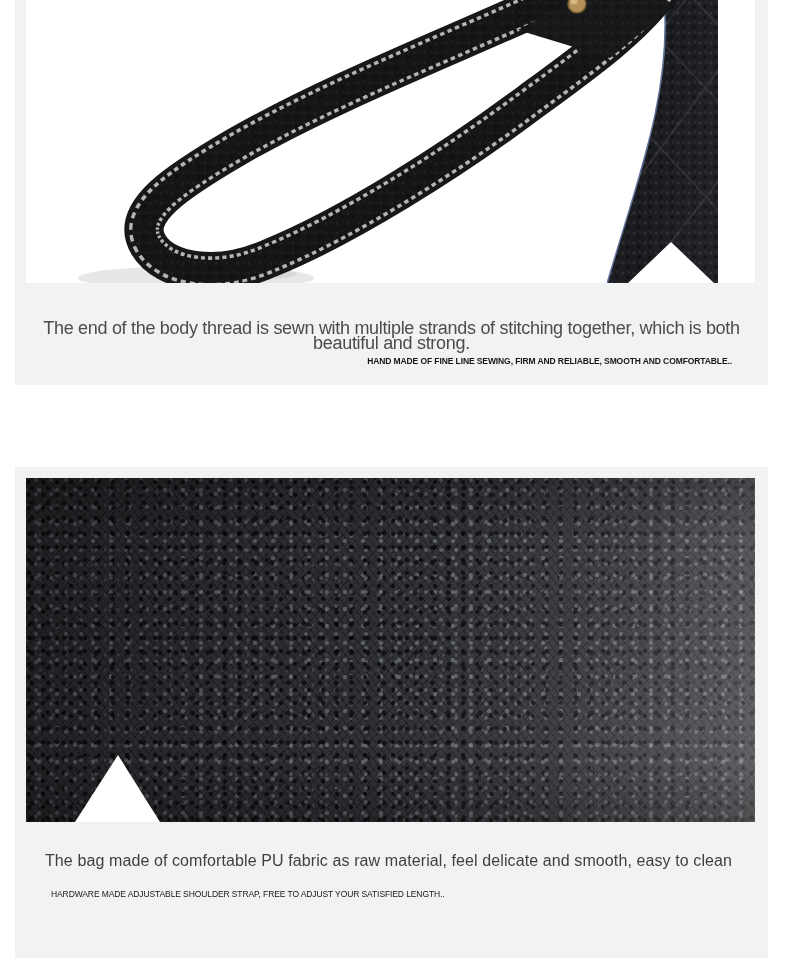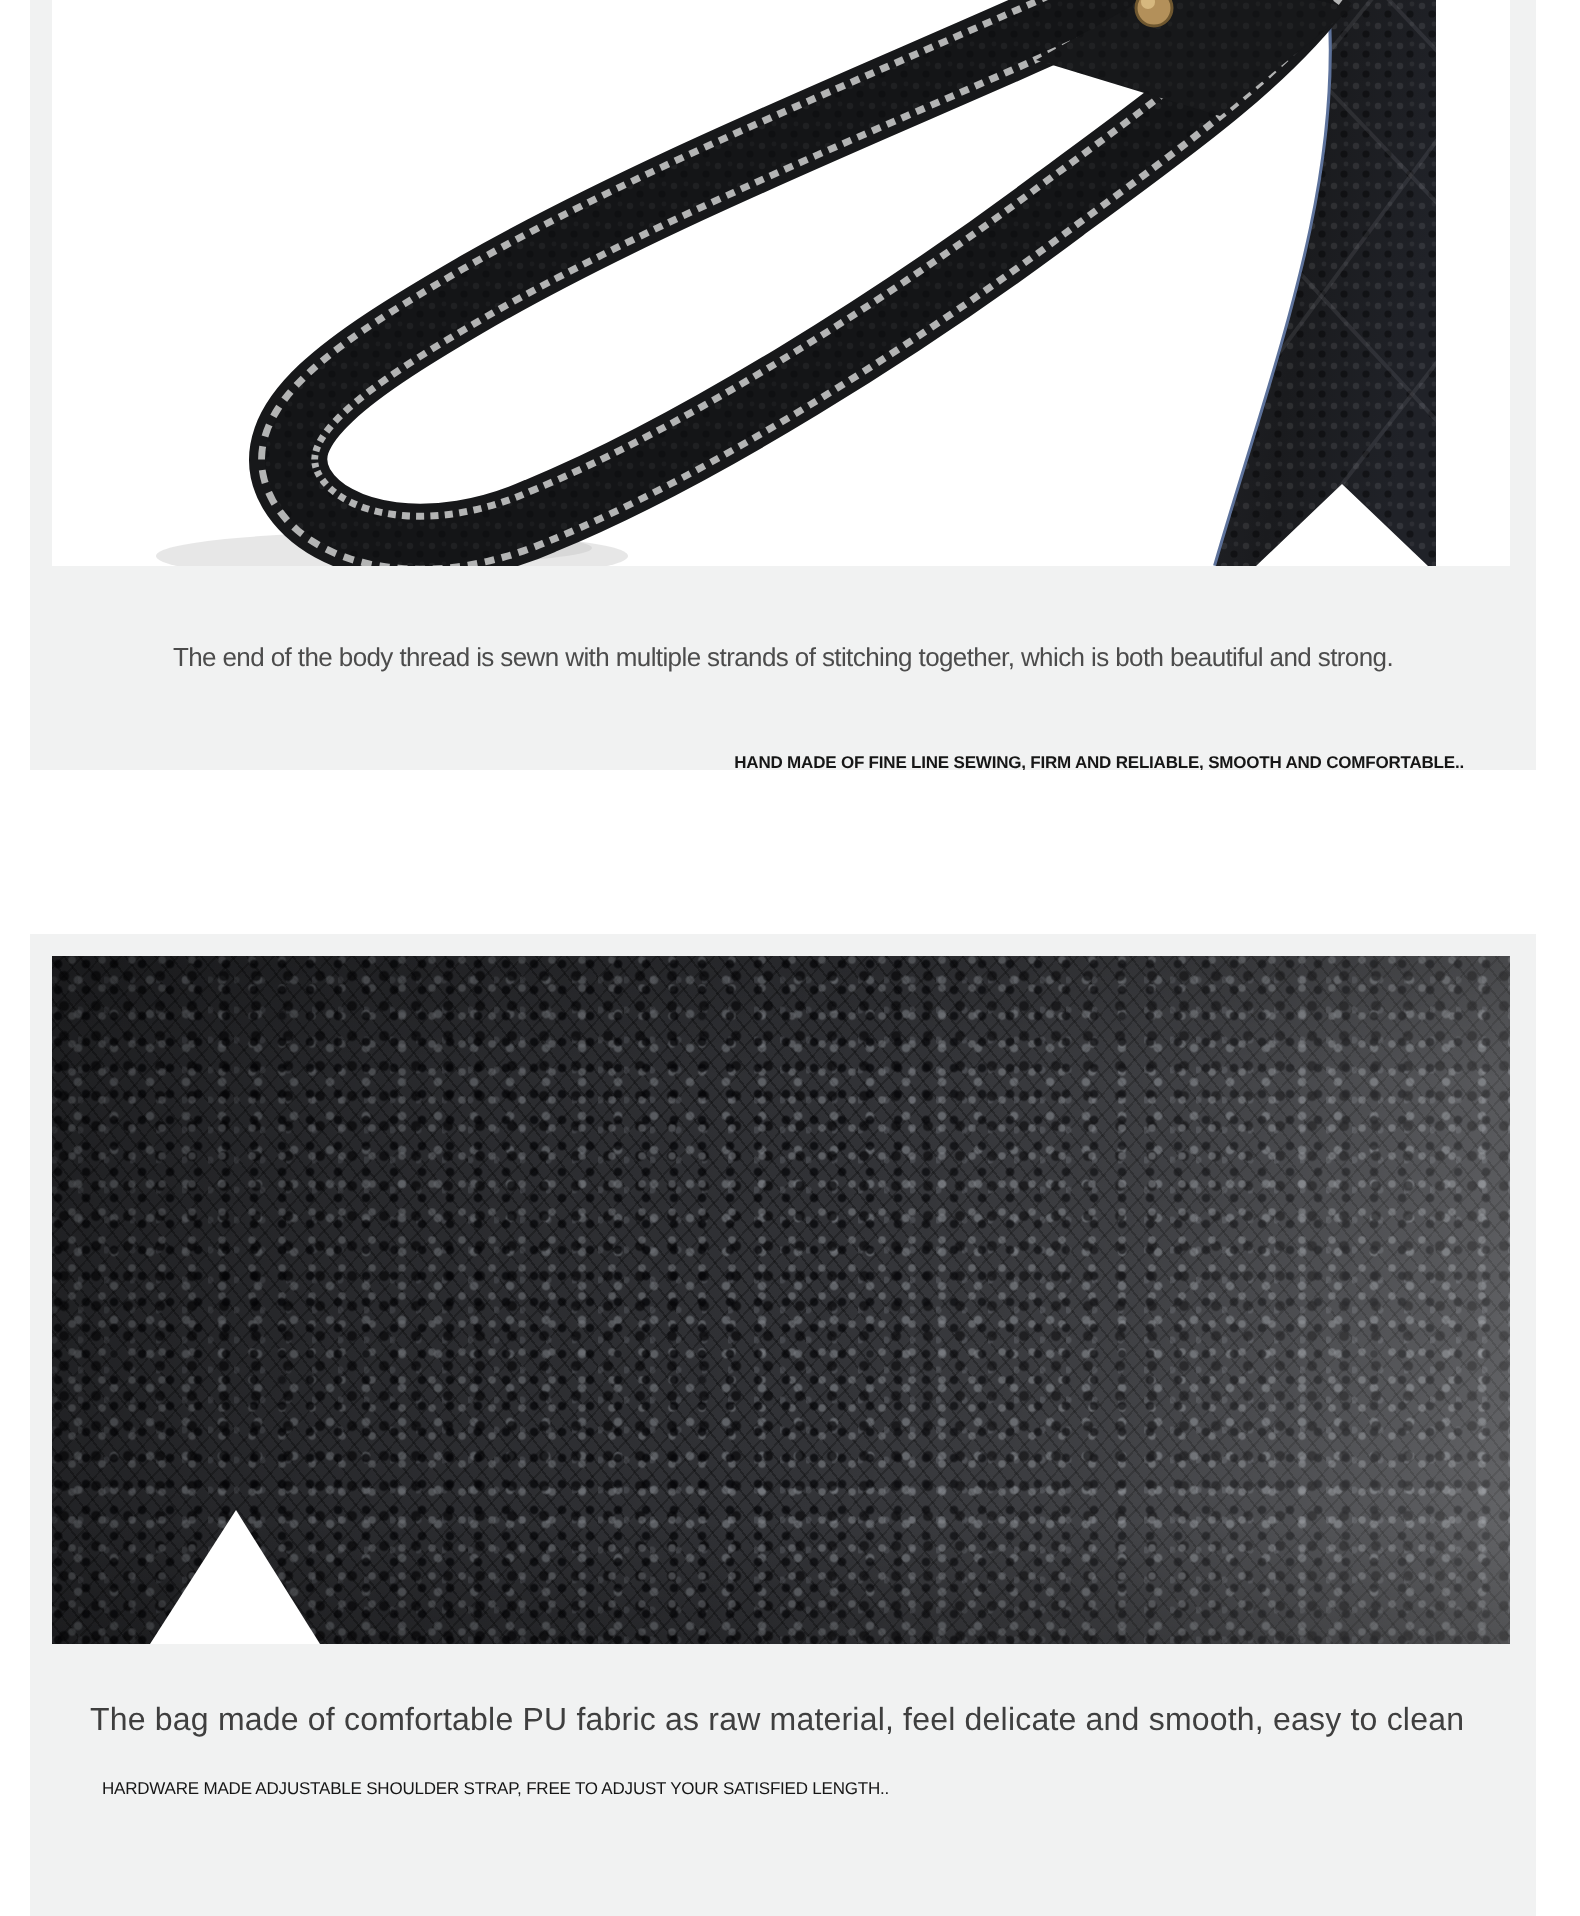--- a/index.html
+++ b/index.html
@@ -38,24 +38,24 @@
   }
   
   .notch-b{
     position:absolute;bottom:0;left:49px;width:0;height:0;
     border-left:43px solid transparent;border-right:42px solid transparent;
     border-bottom:67px solid #ffffff;
   }
 
   .caption-a1{
     position:absolute;top:321px;left:0;width:100%;margin:0;text-align:center;
-    font-size:13px;letter-spacing:-0.3px;line-height:15px;color:#4c4c4c;
+    font-size:18px;letter-spacing:-0.3px;line-height:15px;color:#4c4c4c;
   }
   .caption-a2{
-    position:absolute;top:376px;right:36px;margin:0;
+    position:absolute;top:356px;right:36px;margin:0;
     font-size:8.5px;font-weight:700;letter-spacing:-0.1px;line-height:11px;color:#161616;padding-left:43px;
   }
   .caption-b1{
     position:absolute;top:384px;left:30px;margin:0;
     font-size:16px;letter-spacing:0.1px;line-height:20px;color:#3f3f3f;
   }
   .caption-b2{
     position:absolute;top:422px;left:36px;margin:0;
     font-size:8.5px;font-weight:400;letter-spacing:-0.1px;line-height:11px;color:#161616;
   }

